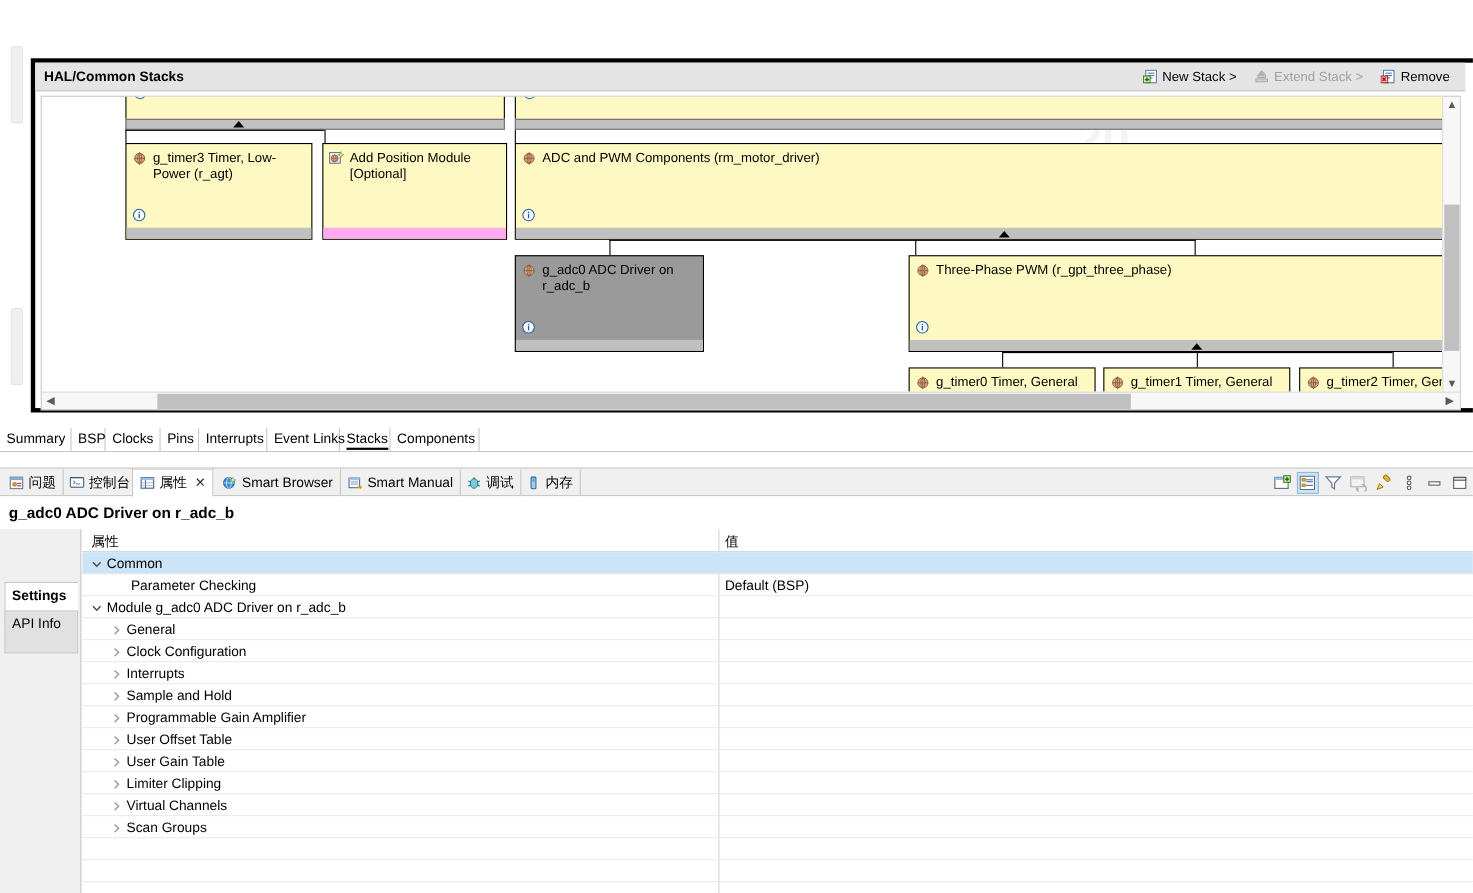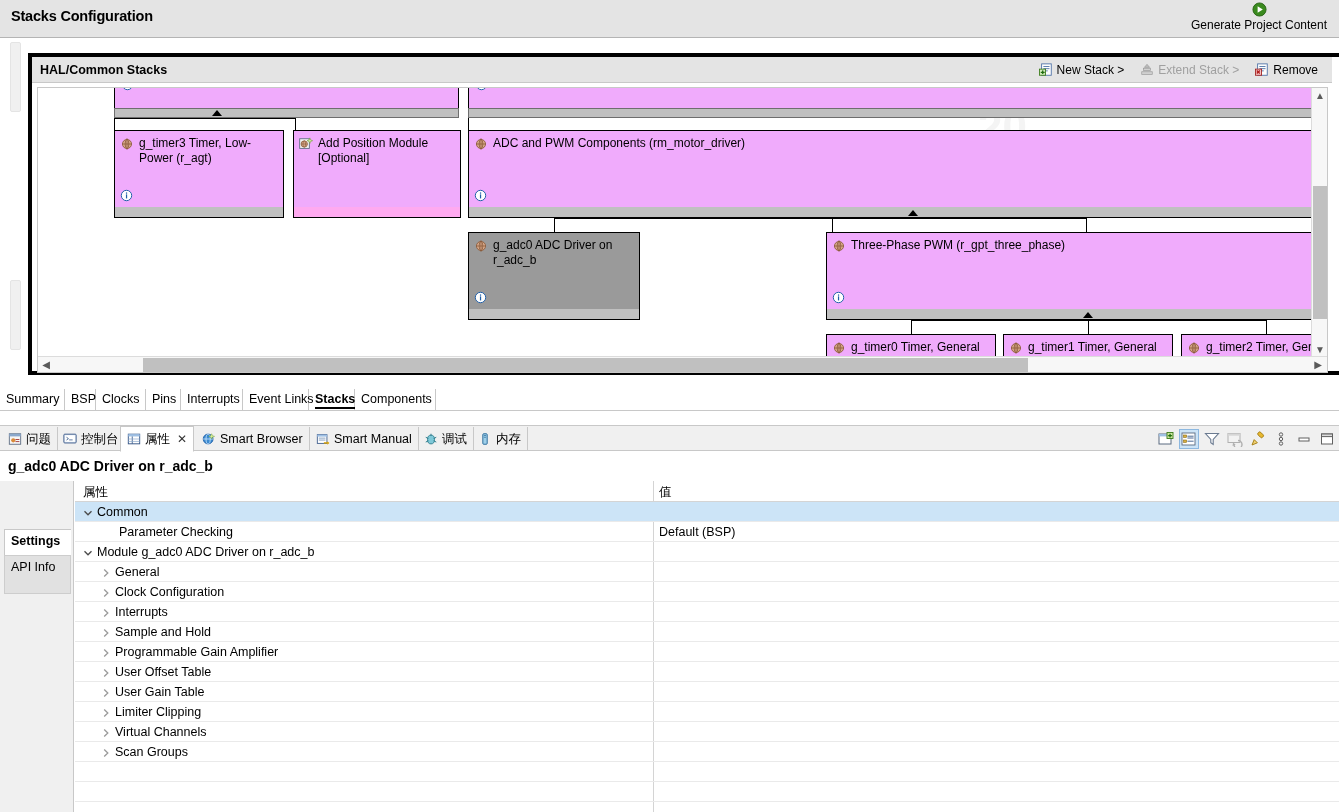--- a/index.html
+++ b/index.html
@@ -67,21 +67,21 @@
     position: absolute; left: 5px; top: 30px; width: 1291px; height: 286px;
     border: 1px solid #c8c8c8; background: #fff; overflow: hidden;
   }
   .canvas {
     position: absolute; left: 0; top: 0; width: 1274px; height: 270px;
     overflow: hidden;
   }
 
   
   .mbox {
-    position: absolute; border: 1px solid #000; background: #f0abfc;
+    position: absolute; border: 1px solid #000; background: #fef9c3;
   }
   .mbox .mtitle {
     position: absolute; left: 24px; top: 5px; right: 5px;
     font-size: 12px; line-height: 15px;
   }
   .mbox .micon {
     position: absolute; left: 5px; top: 6px; width: 14px; height: 14px;
   }
   .mbox .minfo {
     position: absolute; left: 5px; bottom: 15px; width: 13px; height: 13px;
@@ -123,21 +123,21 @@
   
   .etabs {
     position: absolute; left: 0; top: 389px; width: 1339px; height: 22px;
     background: #ffffff; border-bottom: 1px solid #c8c8c8;
   }
   .etab {
     position: absolute; top: 0; height: 21px; line-height: 21px;
     padding: 0 6px; font-size: 12.5px;
     border-right: 1px solid #c8c8c8; cursor: default; white-space: nowrap;
   }
-  .etab.active { font-weight: bold; text-align: center; }
+  .etab.active { font-weight: normal; text-align: center; }
   .etab.active .u { border-bottom: 2px solid #000; padding-bottom: 1px; }
 
   
   .vtabs {
     position: absolute; left: 0; top: 425px; width: 1339px; height: 26px;
     background: #f0f0f0; border-top: 1px solid #c8c8c8; border-bottom: 1px solid #c8c8c8;
   }
   .vtab {
     position: absolute; top: 1px; height: 24px; display: flex; align-items: center;
     gap: 4px; padding: 0 6px; font-size: 12.5px; cursor: default; white-space: nowrap;
@@ -183,30 +183,20 @@
   .tval { position: absolute; left: 584px; top: 3px; font-size: 12.5px; }
   .twisty { position: absolute; top: 5px; width: 10px; height: 10px; }
 
   .wm { position: absolute; font-size: 44px; color: #f4f4f4; font-weight: bold; pointer-events: none; user-select: none; }
 </style>
 </head>
 <body>
 
 <div id="app">
 
-  <div class="hdr">
-    <div class="hdr-title">Stacks Configuration</div>
-    <div class="gen-btn">
-      <svg class="gen-icon" viewBox="0 0 16 16">
-        <circle cx="8" cy="8" r="7" fill="#3a8a1e" stroke="#2a6415" stroke-width="1"></circle>
-        <polygon points="6,4.5 11.5,8 6,11.5" fill="#ffffff"></polygon>
-      </svg>
-      <span class="gen-label">Generate Project Content</span>
-    </div>
-  </div>
 
   <div class="stacks-outer">
 
     <div class="vscroll-left">
       <div class="vthumb" style="top:0px;height:70px;"></div>
       <div class="vthumb" style="top:238px;height:70px;"></div>
     </div>
 
     <div class="stacks-panel">
       <div class="stacks-bar">

